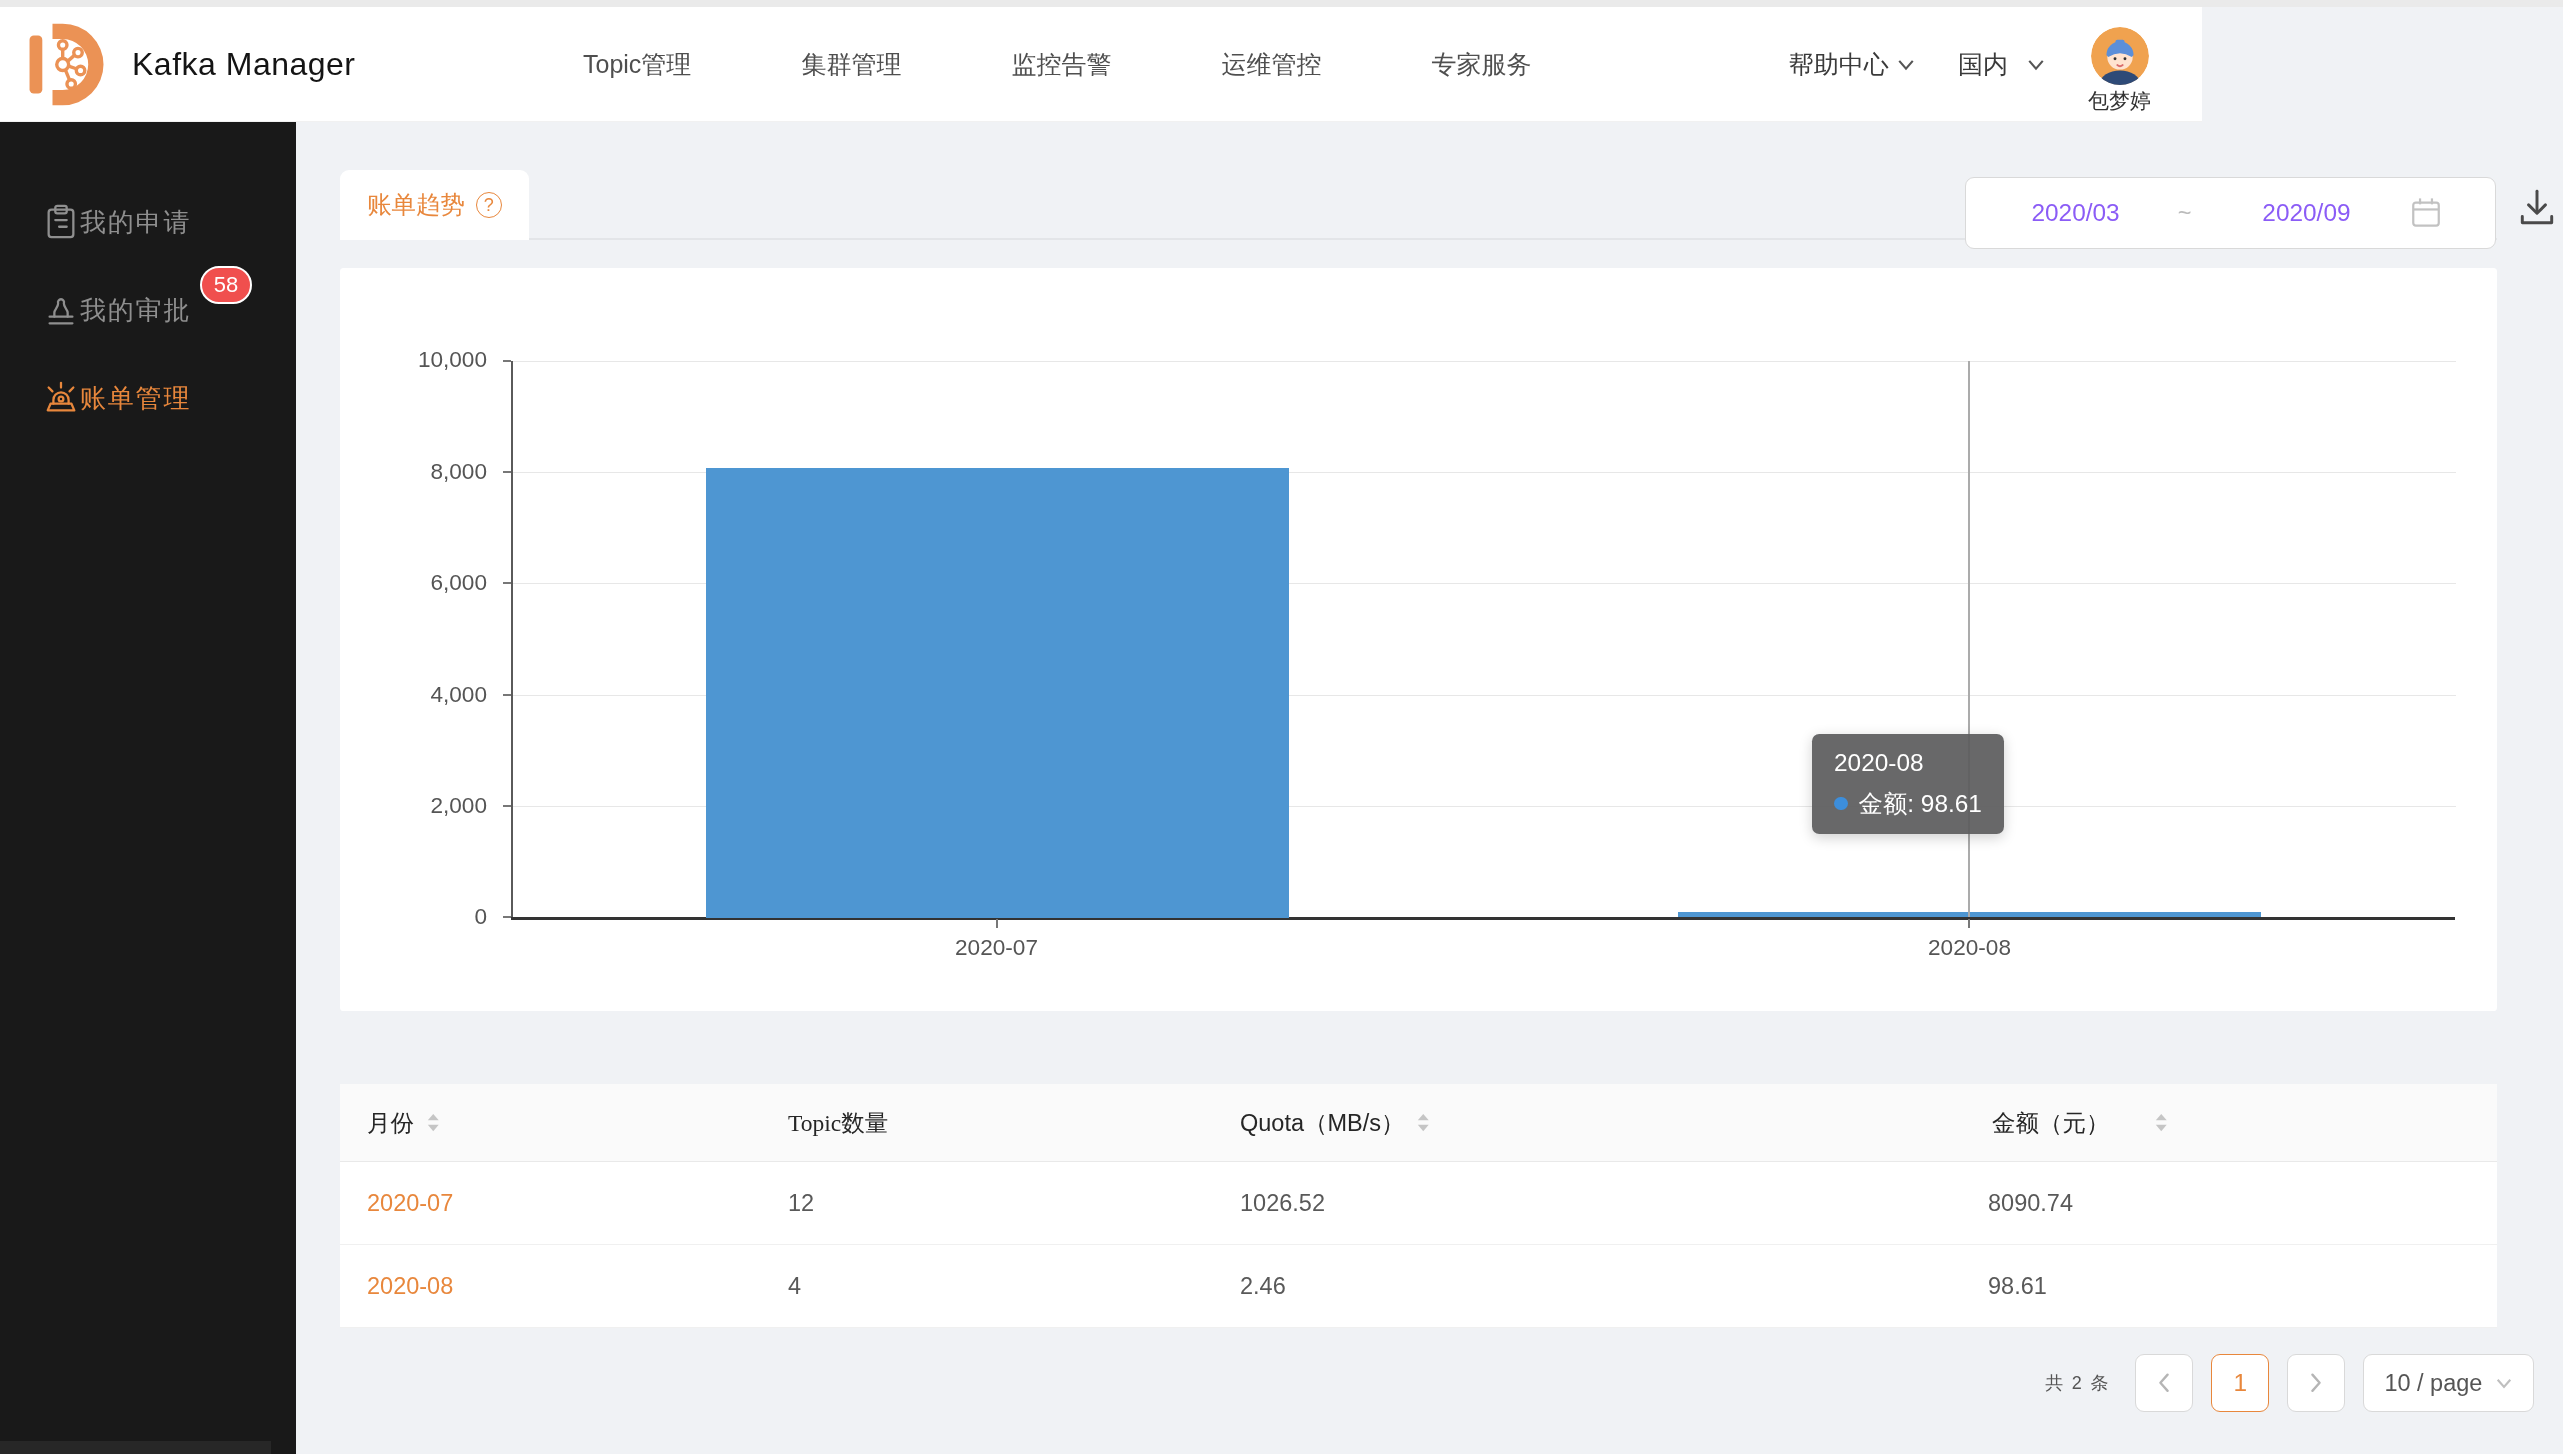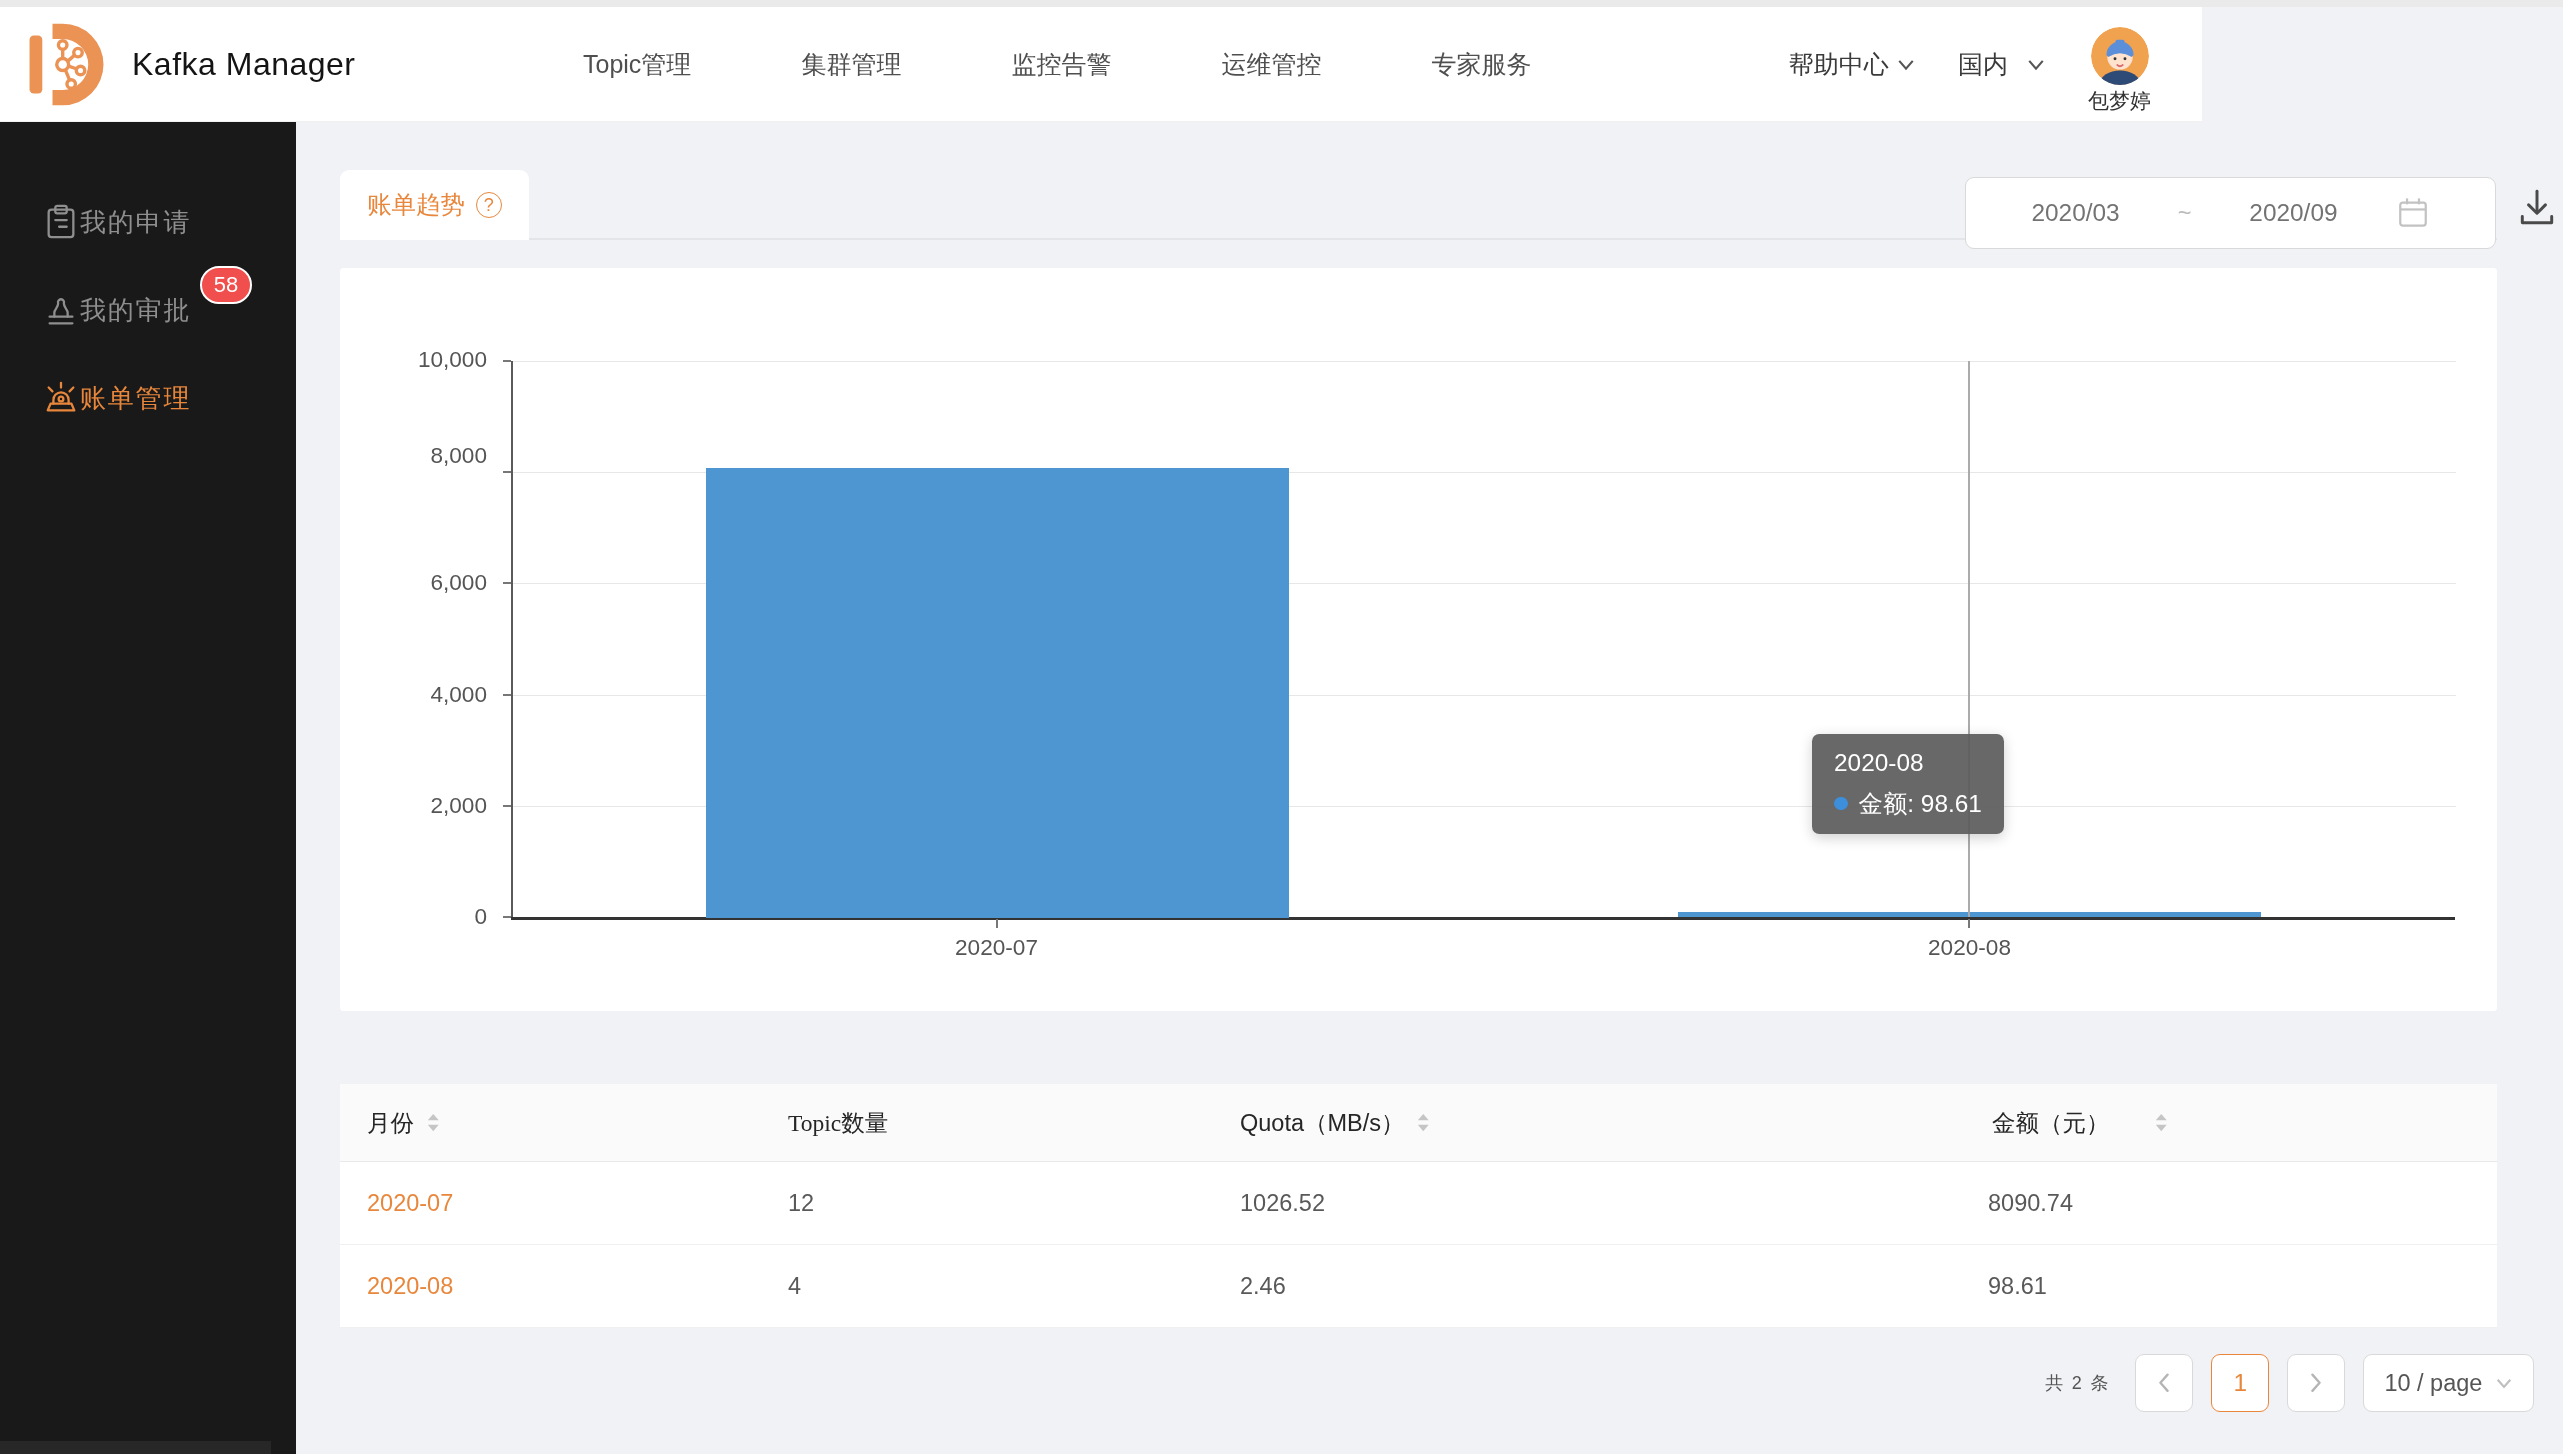--- a/index.html
+++ b/index.html
@@ -33,21 +33,21 @@
   .side-icon svg { width:38px; height:38px; stroke:currentColor; fill:none; stroke-width:2.4; stroke-linecap:round; stroke-linejoin:round; }
   .side-label { font-size:26px; letter-spacing:1.8px; }
   .badge { position:absolute; left:200px; top:0; height:38px; min-width:49px; padding:0 11.7px; background:#f04f4e; border:2.7px solid #fff; border-radius:20px; color:#fff; font-size:22px; display:flex; align-items:center; justify-content:center; }
   .side-bottom { position:absolute; left:0; bottom:0; width:271px; height:12.6px; background:#272727; }
   
   .tabs-line { position:absolute; left:340px; top:238px; width:2157px; height:1.8px; background:#e3e5e8; }
   .tab { position:absolute; left:340px; top:170px; width:189px; height:70px; background:#fff; border-radius:9px 9px 0 0; display:flex; align-items:center; justify-content:center; gap:11px; color:#e8873c; z-index:2; cursor:pointer; }
   .tab-label { font-size:24.4px; }
   .qmark { width:26px; height:26px; border:1.8px solid #e8873c; border-radius:50%; font-size:18px; display:flex; align-items:center; justify-content:center; }
   .datepicker { position:absolute; left:1965px; top:177px; width:531px; height:72px; background:#fff; border:1.8px solid #d9d9d9; border-radius:9px; display:flex; align-items:center; justify-content:center; gap:58px; }
-  .dp-date { font-size:24.4px; color:#737373; }
+  .dp-date { font-size:24.4px; color:#8b5cf6;margin-left:13px; }
   .dp-sep { font-size:23.5px; color:#bbb; }
   .dp-icon svg { width:34px; height:34px; stroke:#c2c2c2; fill:none; stroke-width:2.6; }
   .download-btn { position:absolute; left:2516px; top:186px; width:43px; height:43px; cursor:pointer; }
   .download-btn svg { width:42px; height:42px; stroke:#4a4a4a; fill:none; stroke-width:2.8; stroke-linecap:round; stroke-linejoin:round; }
   
   .chart-panel { position:absolute; left:340px; top:268px; width:2157px; height:743px; background:#fff; border-radius:3.6px; }
   .chart { position:absolute; inset:0; }
   .gridline { position:absolute; height:0.9px; background:#e7e7e7; }
   .yaxis { position:absolute; width:1.8px; background:#5a5a5a; }
   .xaxis { position:absolute; height:2.7px; background:#333; }
@@ -219,21 +219,21 @@
         <div class="ytick" style="left: 163px; top: 537px;"></div>
         <div class="ylabel" style="top: 525px;">2,000</div>
         <div class="gridline" style="left: 173px; top: 427px; width: 1943px;"></div>
         <div class="ytick" style="left: 163px; top: 426px;"></div>
         <div class="ylabel" style="top: 414px;">4,000</div>
         <div class="gridline" style="left: 173px; top: 315px; width: 1943px;"></div>
         <div class="ytick" style="left: 163px; top: 314px;"></div>
         <div class="ylabel" style="top: 302px;">6,000</div>
         <div class="gridline" style="left: 173px; top: 204px; width: 1943px;"></div>
         <div class="ytick" style="left: 163px; top: 203px;"></div>
-        <div class="ylabel" style="top: 175px;">8,000</div>
+        <div class="ylabel" style="top: 191px;">8,000</div>
         <div class="gridline" style="left: 173px; top: 93px; width: 1943px;"></div>
         <div class="ytick" style="left: 163px; top: 92px;"></div>
         <div class="ylabel" style="top: 79px;">10,000</div>
         <div class="yaxis" style="left: 171px; top: 93px; height: 556px;"></div>
         <div class="xaxis" style="left: 171px; top: 649px; width: 1944px;"></div>
         <div class="bar" style="left: 366px; top: 200px; width: 583px; height: 450px; background: rgb(78, 150, 210);"></div>
         <div class="xtick" style="left: 656px; top: 651px;"></div>
         <div class="xlabel" style="left: 566px; top: 667px;">2020-07</div>
         <div class="bar" style="left: 1338px; top: 644px; width: 583px; height: 5.4px; background: rgb(78, 150, 210);"></div>
         <div class="xtick" style="left: 1628px; top: 651px;"></div>

